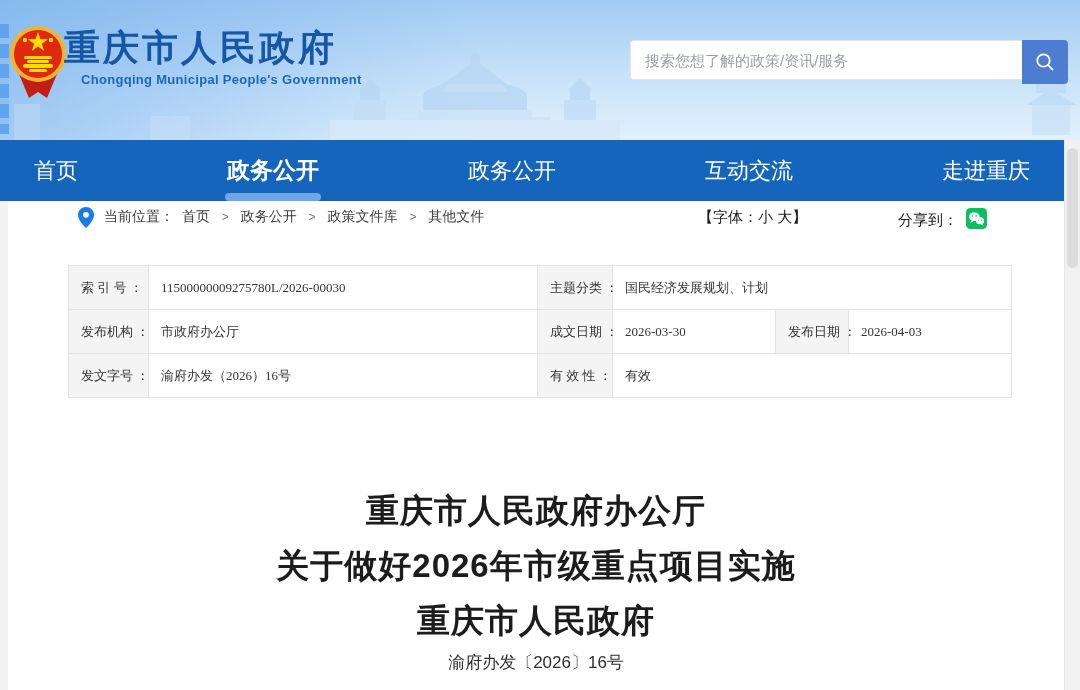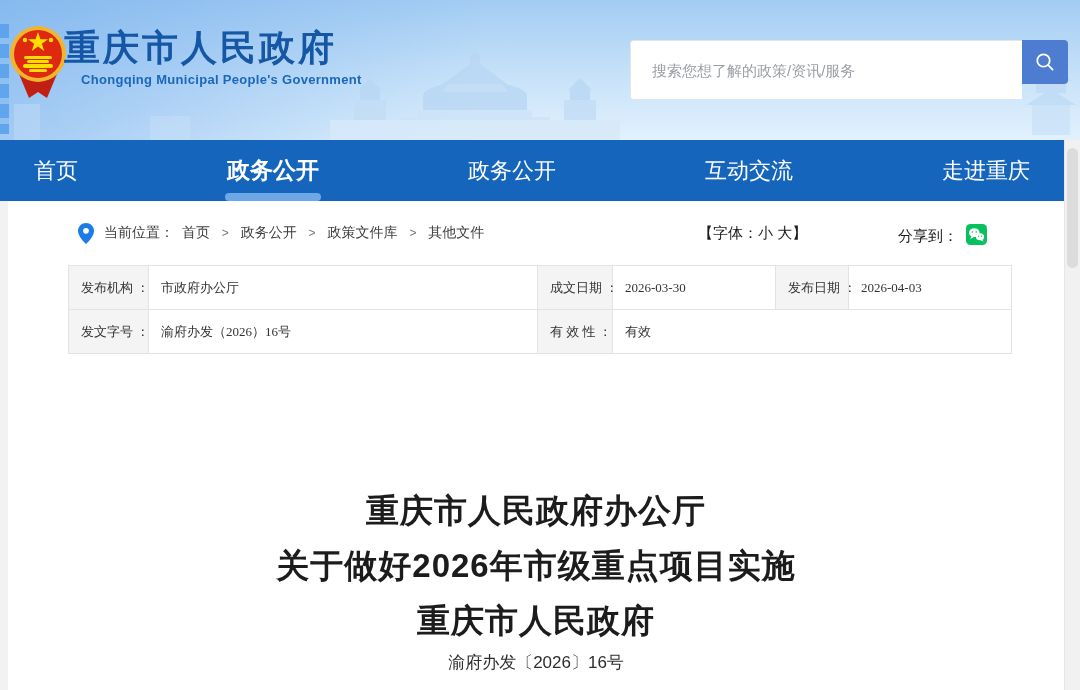--- a/index.html
+++ b/index.html
@@ -32,22 +32,22 @@
     position:absolute; left:64px; top:24px;
     font-size:36px; font-weight:bold; color:#1557a5; letter-spacing:3px;
   }
   .site-subtitle {
     position:absolute; left:81px; top:72px;
     font-size:13px; font-weight:bold; color:#1b67bb; letter-spacing:.3px;
   }
 
   .search-box { position:absolute; left:630px; top:40px; width:438px; height:44px; display:flex; }
   .search-input {
-    flex:1; height:60px; border:1px solid #e2e6ec; border-right:none;
-    border-radius:4px 0 0 4px; background:#fff; padding:0 21px;
+    flex:1; height:40px; border:1px solid #e2e6ec; border-right:none;
+    border-radius:4px 0 0 4px; background:#fff; padding:0 14px;
     font-size:15px; color:#c2410c; outline:none; font-family:inherit;
   }
   .search-input::placeholder { color:#9a9fa6; }
   .search-btn {
     width:46px; height:44px; border:none; background:#4e7cd0;
     border-radius:0 4px 4px 0; cursor:pointer;
     display:flex; align-items:center; justify-content:center;
   }
 
   
@@ -70,21 +70,21 @@
   .main { position:absolute; left:8px; top:201px; width:1056px; height:489px; background:#ffffff; }
 
   
   .scrollbar {
     position:absolute; right:0; top:140px; width:16px; height:550px;
     background:#f1f1f1; border-left:1px solid #e6e6e6;
   }
   .scroll-thumb { position:absolute; top:8px; left:2px; width:11px; height:120px; background:#dcdcdc; border-radius:6px; }
 
   
-  .crumb-row { position:absolute; left:0; top:20px; width:100%; height:26px; font-size:14px; color:#3d3d3d; }
+  .crumb-row { position:absolute; left:0; top:4px; width:100%; height:26px; font-size:14px; color:#3d3d3d; }
   .pin { position:absolute; left:70px; top:2px; }
   .crumb-text { position:absolute; left:96px; top:3px; }
   .crumb-text span { vertical-align:middle; }
   .crumb-label { color:#3d3d3d; margin-right:4px; }
   .crumb-link { color:#3d3d3d; cursor:pointer; }
   .crumb-sep { color:#777; margin:0 8px; font-size:12px; }
   .font-control { position:absolute; left:690px; top:3px; font-size:15px; color:#1a1a1a; }
   .font-btn { cursor:pointer; }
   .share-wrap { position:absolute; left:890px; top:3px; font-size:15px; color:#1a1a1a; }
   .wechat { display:inline-block; vertical-align:-4px; margin-left:4px; cursor:pointer; }
@@ -226,20 +226,26 @@
   <table class="meta-table">
     <colgroup>
       <col style="width:80px">
         <col style="width:389px">
         <col style="width:75px">
       <col style="width:163px">
         <col style="width:73px">
         <col style="width:163px">
     </colgroup>
     <tbody>
+        <tr>
+      <td class="lbl">索 引 号 ：</td>
+      <td class="val">11500000009275780L/2026-00030</td>
+      <td class="lbl">主题分类 ：</td>
+      <td class="val" colspan="3">国民经济发展规划、计划</td>
+    </tr>
     <tr>
       <td class="lbl">发布机构 ：</td>
       <td class="val">市政府办公厅</td>
       <td class="lbl">成文日期 ：</td>
       <td class="val">2026-03-30</td>
       <td class="lbl">发布日期 ：</td>
       <td class="val">2026-04-03</td>
     </tr>
     <tr>
       <td class="lbl">发文字号 ：</td>

